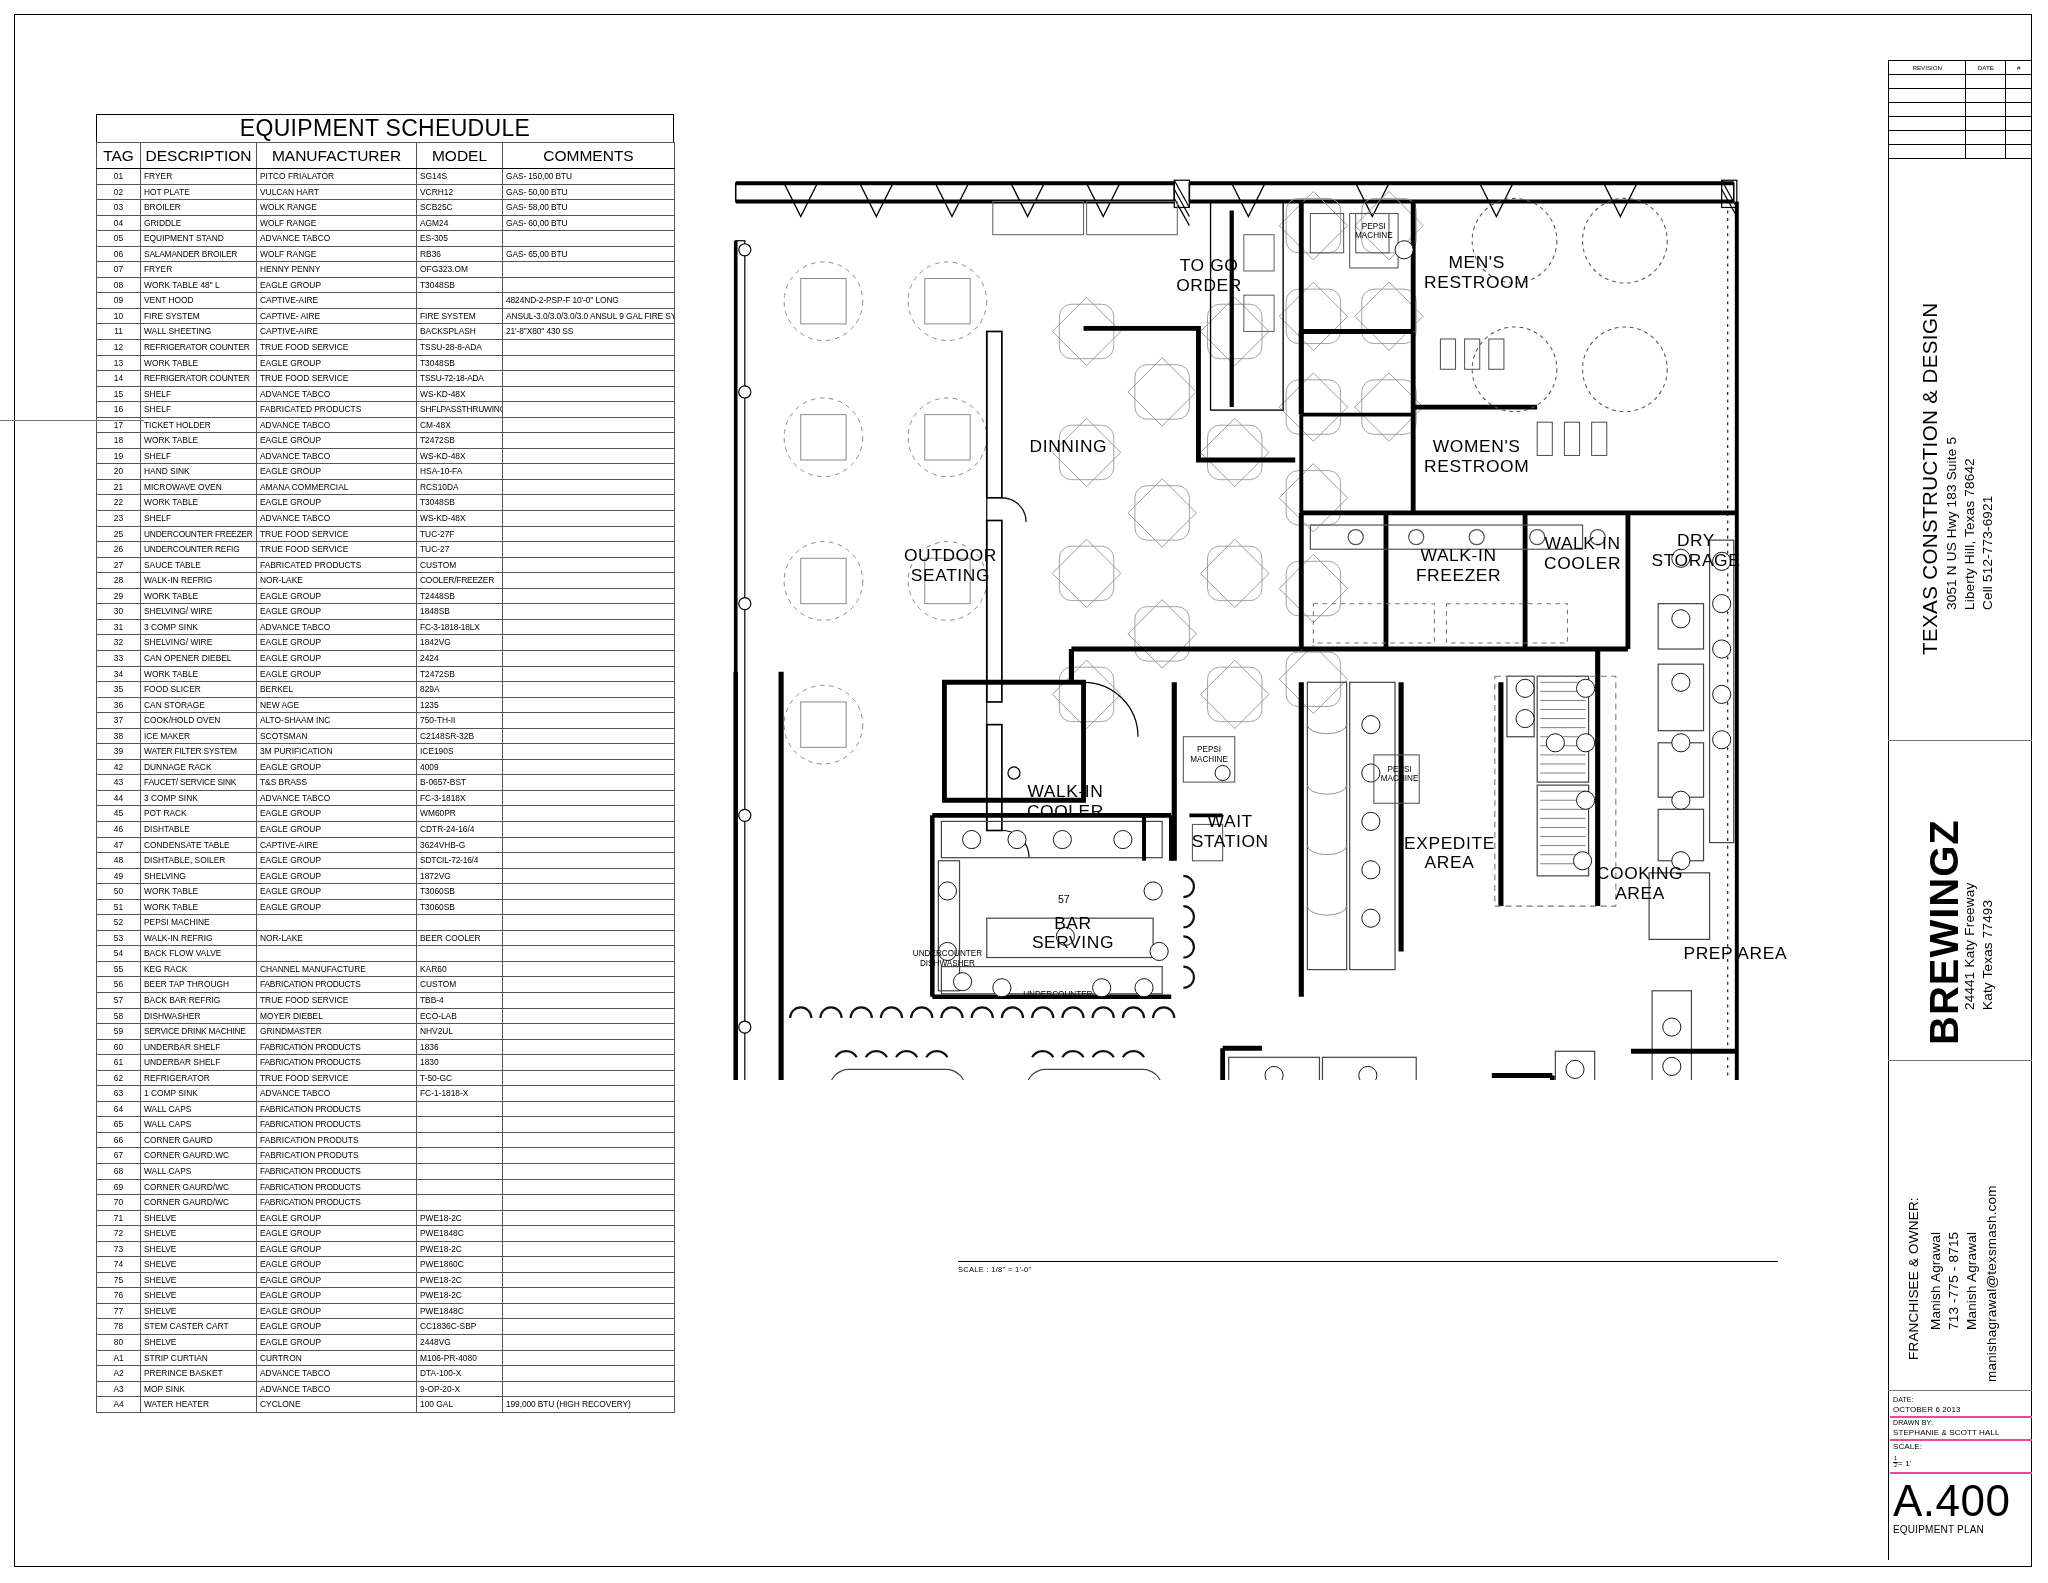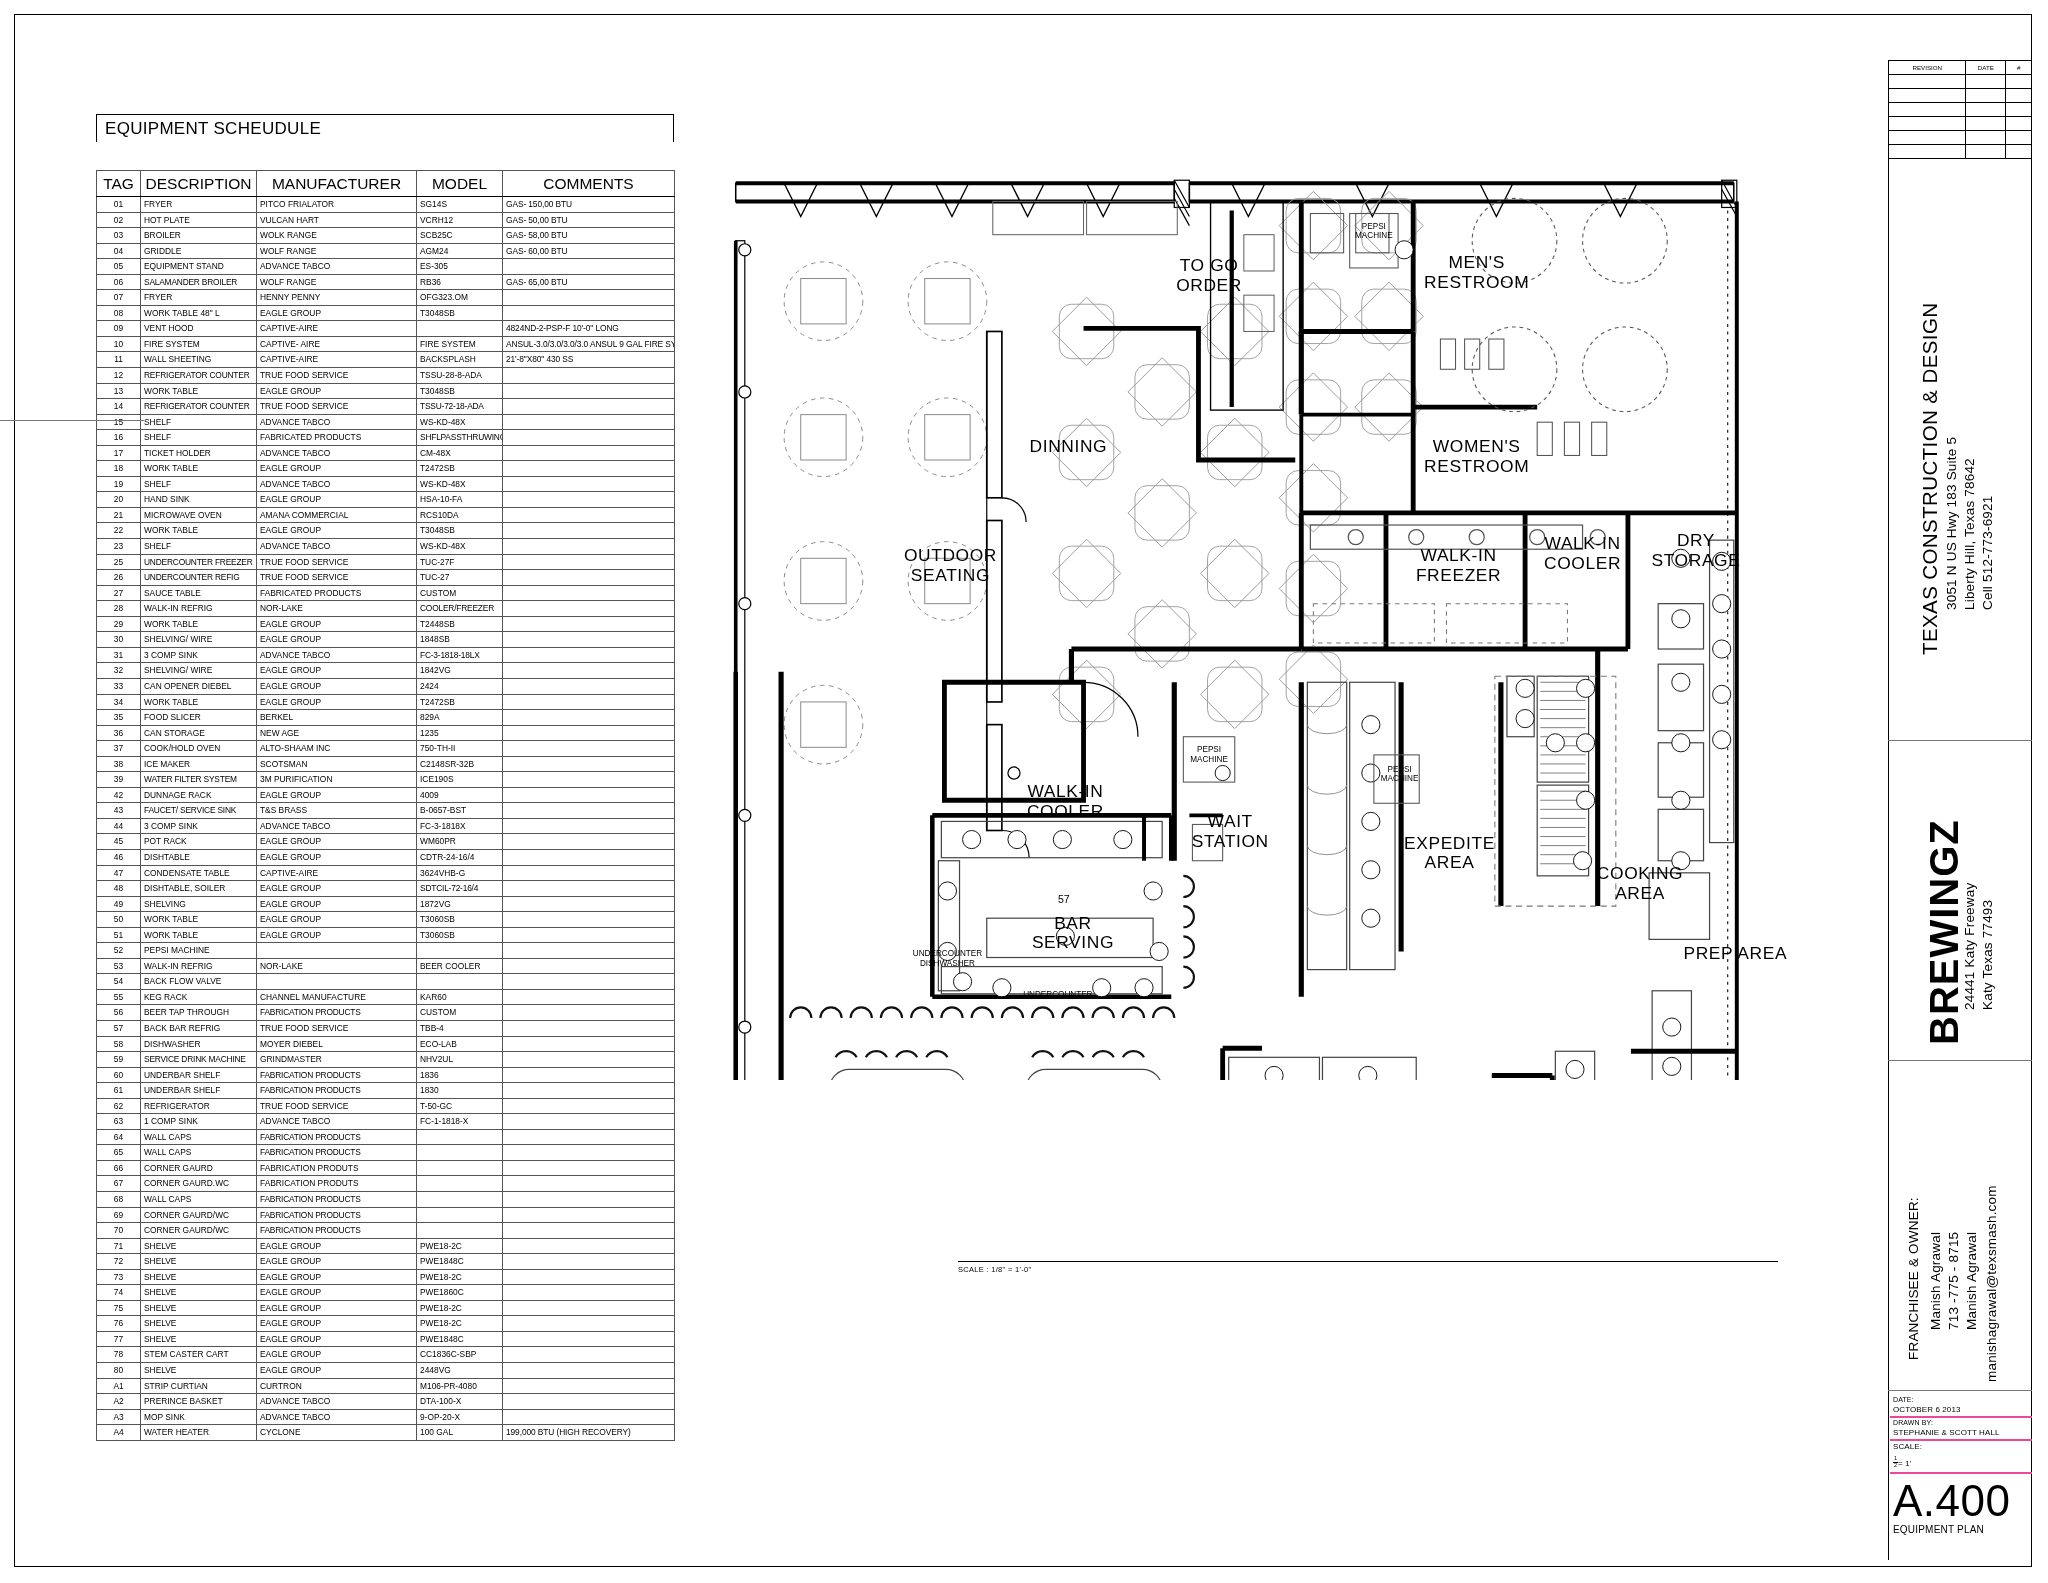--- a/index.html
+++ b/index.html
@@ -6,23 +6,23 @@
   body{width:2048px;height:1583px;position:relative;overflow:hidden;
        font-family:"Liberation Sans",sans-serif;color:#000;}
 
   
   #sheet-border{position:absolute;left:14px;top:14px;width:2018px;height:1553px;
       border:1px solid #000;box-sizing:border-box;}
 
   
   #schedule{position:absolute;left:96px;top:114px;width:578px;}
   #schedule-title{border:1.6px solid #000;border-bottom:none;padding:3px 8px;
-      font-size:17px;letter-spacing:.3px;height:21px;line-height:21px;}
+      font-size:23px;letter-spacing:.3px;height:21px;line-height:21px;text-align:center;}
   table.sched{border-collapse:collapse;width:100%;table-layout:fixed;
-      border:1.6px solid #000;margin-top:28px;}
+      border:1.6px solid #000;}
   table.sched th,table.sched td{border:0.8px solid #555;padding:0 3px;
       font-size:8.4px;height:14.55px;line-height:14.55px;overflow:hidden;
       white-space:nowrap;vertical-align:middle;}
   table.sched thead th{font-size:15.5px;text-align:center;height:25px;
       line-height:25px;font-weight:normal;border-bottom:1.2px solid #000;}
   col.c-tag{width:44px}  col.c-desc{width:116px}
   col.c-mfr{width:160px} col.c-model{width:86px} col.c-com{width:172px}
   td.tag{text-align:center}
   td.shrink{font-size:7.1px;letter-spacing:-0.2px}
   td.com{font-size:6.9px;white-space:normal;line-height:7.6px;letter-spacing:-0.1px;

